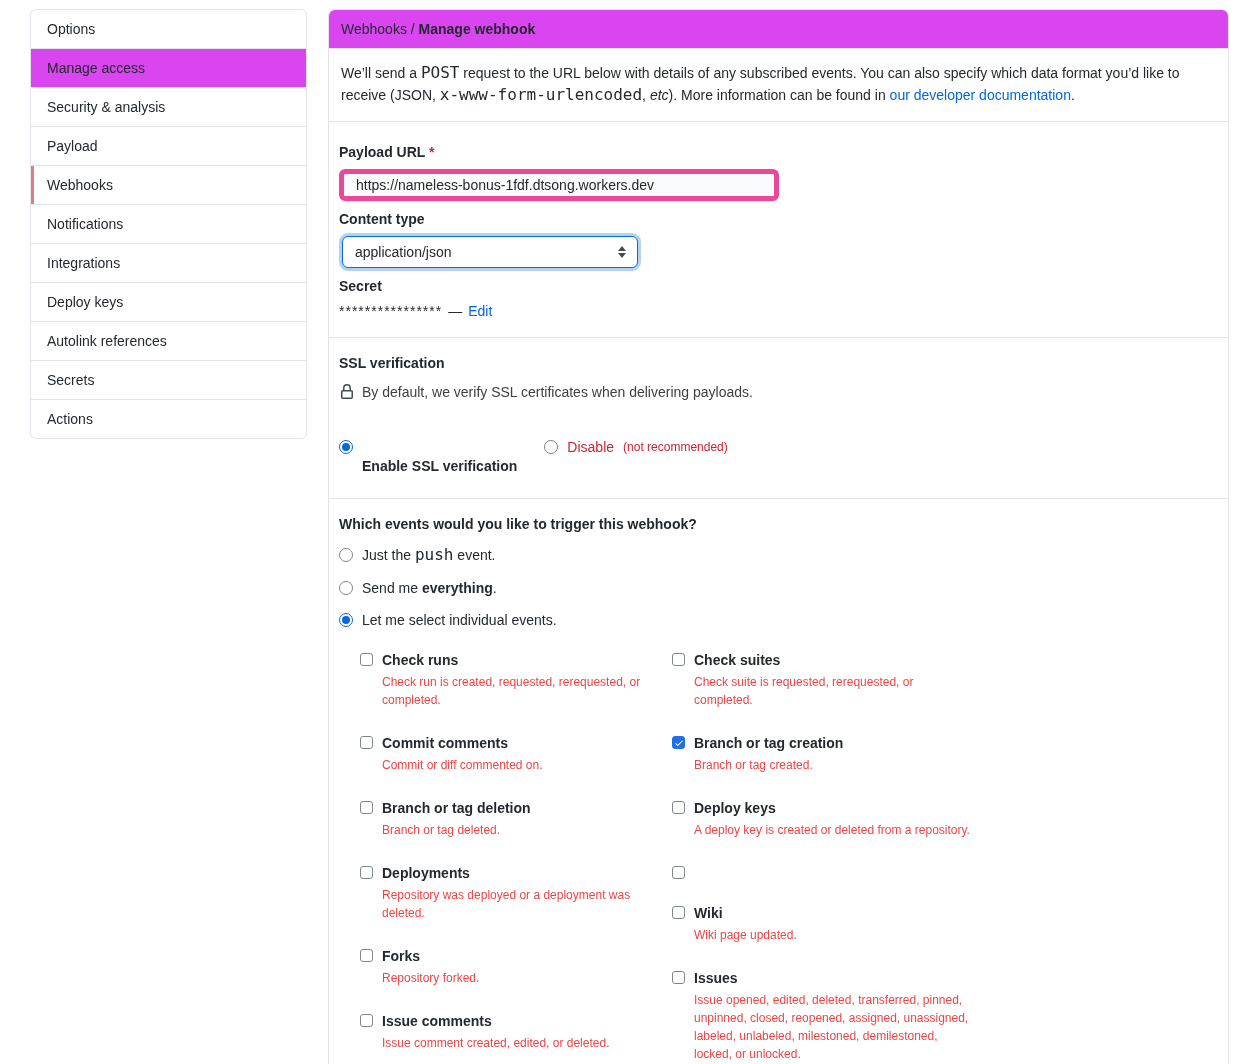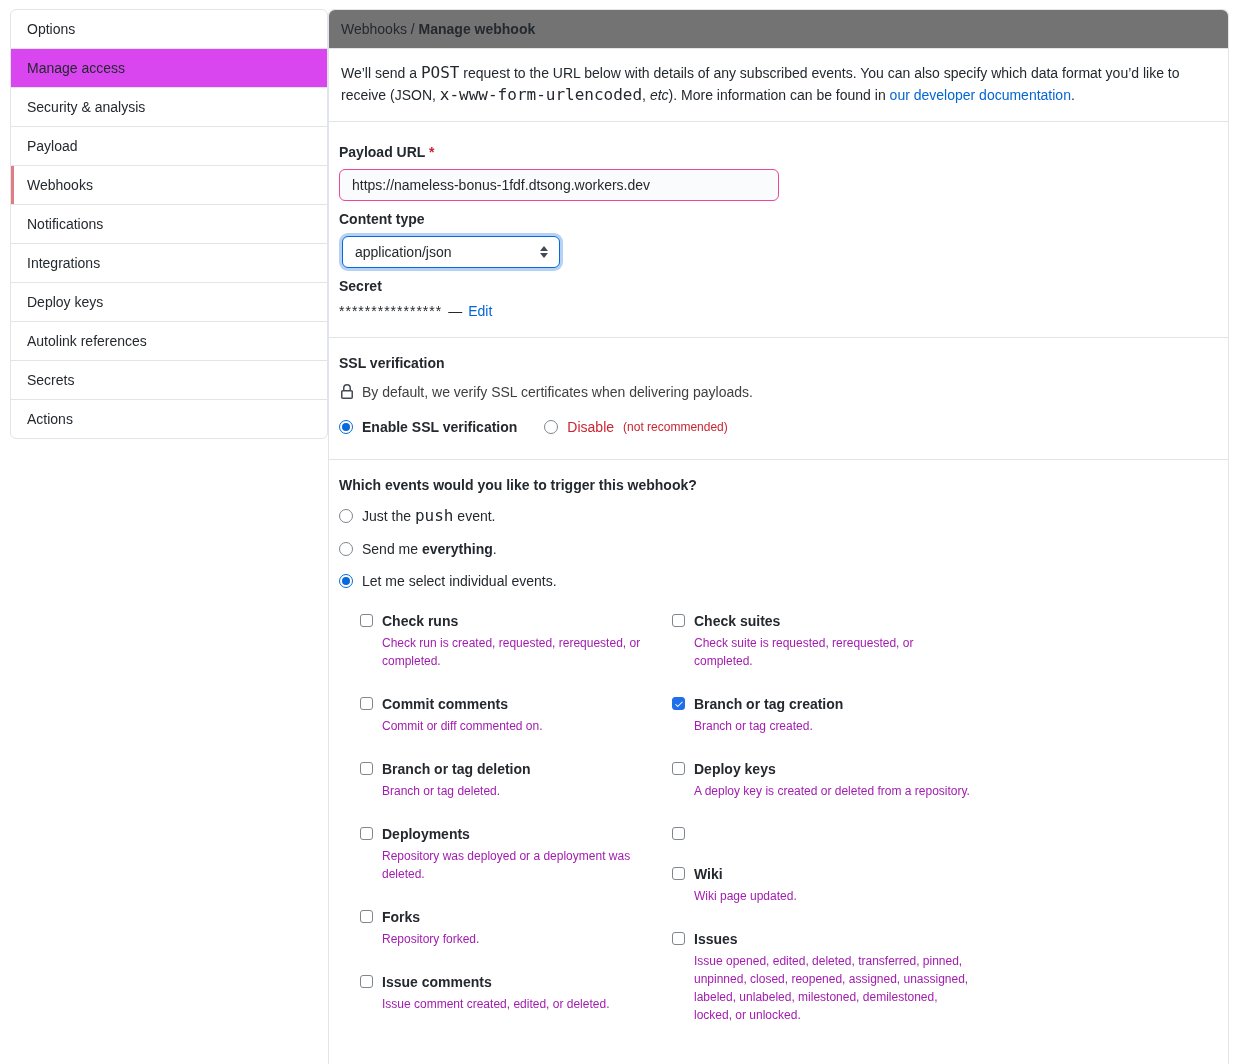--- a/index.html
+++ b/index.html
@@ -2,76 +2,76 @@
 <html><head>
 <meta charset="utf-8">
 <style>
   * { margin:0; padding:0; box-sizing:border-box; }
   html,body { width:1259px; height:1064px; overflow:hidden; background:#fff;
     font-family:"Liberation Sans","DejaVu Sans",sans-serif; color:#24292f; }
   a { color:#0366d6; text-decoration:none; cursor:pointer; }
   code { font-family:"DejaVu Sans Mono","Liberation Mono",monospace; font-size:16px; }
 
   
-  .sidebar { position:absolute; left:10px; top:9px; width:318px; }
+  .sidebar { position:absolute; left:30px; top:9px; width:277px; }
   .side-group { border:1px solid #e1e4e8; border-radius:6px; background:#fff; overflow:hidden; }
   .side-group + .side-group { margin-top:17px; }
   .side-item { padding:9px 16px; font-size:14px; line-height:20px; border-top:1px solid #e1e4e8; cursor:pointer; }
   .side-group > div:first-child { border-top:none; }
   .side-item.hl { background:#d946ef; }
   .side-item.active { box-shadow:inset 3px 0 0 #e07c83; }
   .side-header { padding:9px 16px; font-size:14px; line-height:20px; font-weight:700; }
 
   
   .main { position:absolute; left:328px; top:9px; width:901px; min-height:1100px;
     background:#fff; border:1px solid #e1e4e8; border-radius:6px 6px 0 0; }
-  .main-header { background:#737373; border-bottom:1px solid #e1e4e8; border-radius:6px 6px 0 0;
+  .main-header { background:#d946ef; border-bottom:1px solid #e1e4e8; border-radius:6px 6px 0 0;
     padding:9px 12px; font-size:14px; line-height:20px; }
   .crumb-current { font-weight:600; }
   .intro { padding:13px 14px 15px 12px; border-bottom:1px solid #e1e4e8; font-size:14px; line-height:21px; }
   .section { padding:14px 14px 18px 10px; border-bottom:1px solid #e1e4e8; }
   .section:last-child { border-bottom:none; }
 
   .field-label { font-size:14px; font-weight:600; margin:8px 0 9px; }
   .req { color:#cb2431; }
   .text-input { display:block; width:440px; height:32px; background:#fafbfc;
-    border:1px solid #ec4899; border-radius:6px; font-size:14px; padding:0 12px; color:#24292f;
+    border:5px solid #ec4899; border-radius:6px; font-size:14px; padding:0 12px; color:#24292f;
     font-family:inherit; }
   .field { margin-bottom:10px; }
-  .select { width:218px; height:32px; margin:3px; border:1px solid #0969da; border-radius:6px;
+  .select { width:296px; height:32px; margin:3px; border:1px solid #0969da; border-radius:6px;
     box-shadow:0 0 0 3px rgba(9,105,218,.3); background:#fff; display:flex; align-items:center;
     justify-content:space-between; padding:0 10px 0 12px; font-size:14px; cursor:pointer; }
   .secret-row { font-size:14px; margin-top:6px; display:flex; align-items:center; gap:6px; }
   .mask { letter-spacing:1px; }
 
   .sec-title { font-size:14px; font-weight:600; margin:3px 0 13px; }
   .note { display:flex; align-items:center; gap:7px; font-size:14px; color:#404040; margin-bottom:19px; }
   .radio { width:14px; height:14px; border:1px solid #80868e; border-radius:50%;
     background:#fff; flex:none; position:relative; cursor:pointer; }
   .radio.on { border-color:#0969da; }
   .radio.on::after { content:""; position:absolute; inset:2px; background:#0969da; border-radius:50%; }
   .radio-opt { display:flex; align-items:center; gap:9px; font-size:14px; cursor:pointer; }
   .ssl-radios { display:flex; align-items:center; gap:27px; margin:4px 0 6px; }
-  .lbl-strong { font-weight:600; }
+  .lbl-strong { font-weight:600;margin-top:39px; }
   .danger { color:#cb2431; }
   .danger-small { color:#cb2431; font-size:12px; }
 
   .ev-radio { margin-bottom:16px; }
   .ev-radio:last-of-type { margin-bottom:0; }
   .cols { display:flex; margin:22px 0 0 21px; }
   .col { width:300px; }
   .col + .col { margin-left:12px; }
   .ev-item { display:flex; margin-bottom:24px; cursor:default; }
   .cb { width:13px; height:13px; border:1px solid #80868e; border-radius:3px; background:#fff;
     flex:none; margin:3px 9px 0 0; display:flex; align-items:center; justify-content:center; cursor:pointer; }
   .cb svg { display:none; }
   .cb.on { background:#1f6feb; border-color:#1f6feb; }
   .cb.on svg { display:block; }
   .ev-title { font-size:14px; font-weight:600; line-height:20px; }
-  .ev-desc { font-size:12px; color:#a21caf; line-height:18px; margin-top:3px; }
+  .ev-desc { font-size:12px; color:#ef4444; line-height:18px; margin-top:3px; }
 </style>
 </head>
 <body>
 
 <nav class="sidebar">
   <div class="side-group">
     <div class="side-item">Options</div>
     <div class="side-item hl">Manage access</div>
     <div class="side-item">Security &amp; analysis</div>
     <div class="side-item">Payload</div>

